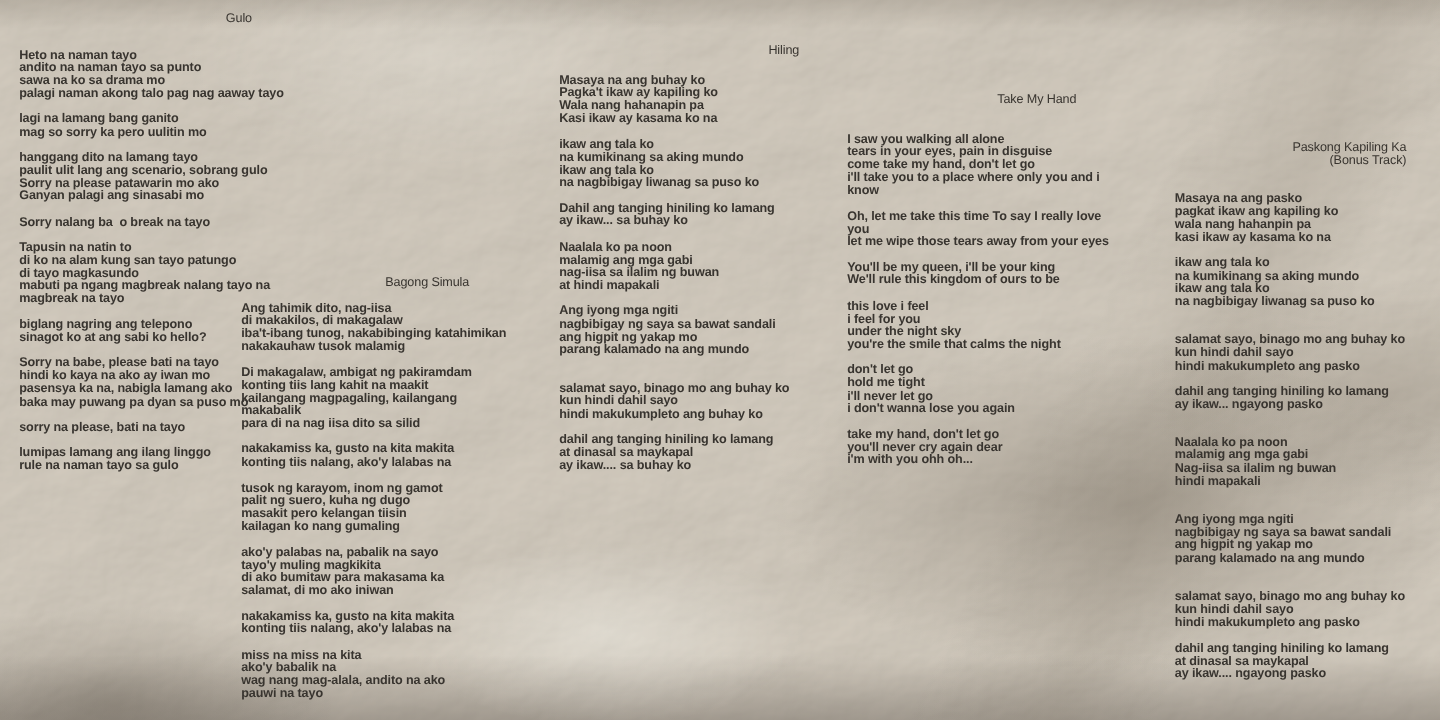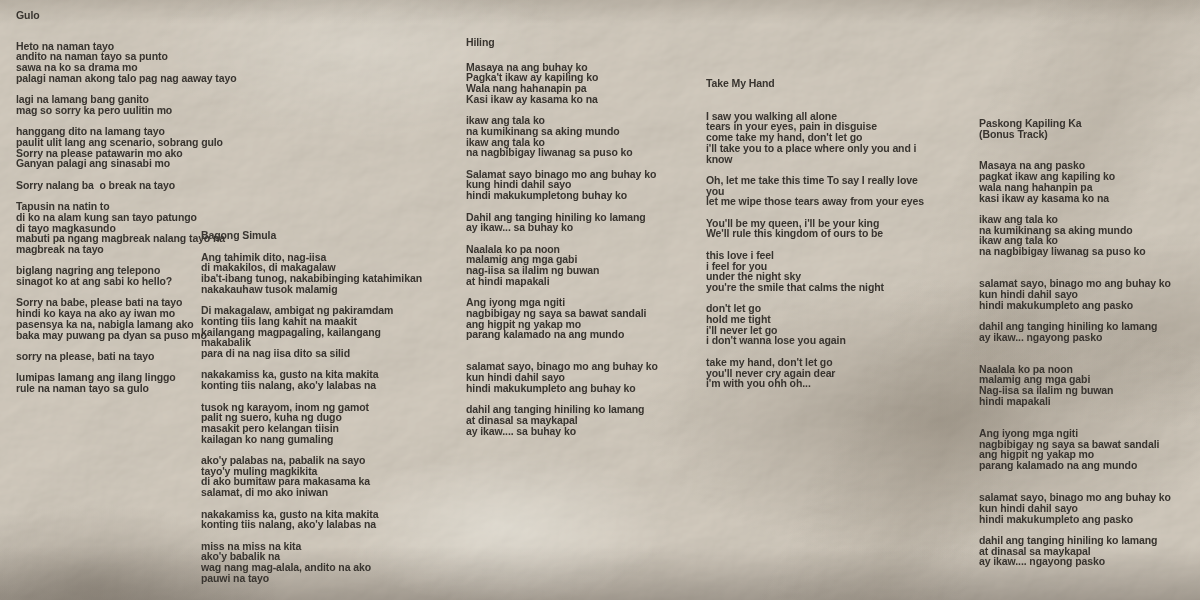--- a/index.html
+++ b/index.html
@@ -16,21 +16,21 @@
       radial-gradient(ellipse 300px 140px at 97% 55%, rgba(90,80,66,0.22), rgba(90,80,66,0) 70%),
       radial-gradient(ellipse 260px 120px at 8% 98%, rgba(70,62,52,0.30), rgba(70,62,52,0) 70%),
       radial-gradient(ellipse 240px 110px at 42% 88%, rgba(255,255,248,0.35), rgba(255,255,248,0) 70%),
       radial-gradient(ellipse 300px 130px at 30% 8%, rgba(255,255,248,0.20), rgba(255,255,248,0) 70%),
       linear-gradient(115deg, rgba(0,0,0,0) 70%, rgba(110,100,85,0.14) 78%, rgba(0,0,0,0) 84%),
       linear-gradient(to bottom, rgba(0,0,0,0) 91%, rgba(60,52,45,0.30) 100%),
       linear-gradient(to top, rgba(0,0,0,0) 96%, rgba(95,85,72,0.18) 100%);
   }
   .song{position:absolute;color:var(--ink,#38342f);}
   .song-title{
-    font-size:10.5px;font-weight:700;line-height:10.7px;text-align:left;
+    font-size:10.5px;font-weight:400;line-height:10.7px;text-align:right;
     letter-spacing:-0.1px;white-space:pre;
   }
   .song-body{font-size:10.5px;font-weight:700;letter-spacing:-0.1px;}
   .line{line-height:10.7px;white-space:pre;}
   .stanza + .stanza{margin-top:10.7px;}
   #col-gulo   {left:16px;  top:10px;  width:194px;}
   #col-gulo   .song-body{margin-top:20px;}
   #col-bagong {left:201px; top:230px; width:190px;}
   #col-bagong .song-body{margin-top:11px;}
   #col-hiling {left:466px; top:37px;  width:200px;}
@@ -159,25 +159,20 @@
         <div class="line">Wala nang hahanapin pa</div>
         <div class="line">Kasi ikaw ay kasama ko na</div>
       </div>
       <div class="stanza">
         <div class="line">ikaw ang tala ko</div>
         <div class="line">na kumikinang sa aking mundo</div>
         <div class="line">ikaw ang tala ko</div>
         <div class="line">na nagbibigay liwanag sa puso ko</div>
       </div>
       <div class="stanza">
-        <div class="line">Salamat sayo binago mo ang buhay ko</div>
-        <div class="line">kung hindi dahil sayo</div>
-        <div class="line">hindi makukumpletong buhay ko</div>
-      </div>
-      <div class="stanza">
         <div class="line">Dahil ang tanging hiniling ko lamang</div>
         <div class="line">ay ikaw... sa buhay ko</div>
       </div>
       <div class="stanza">
         <div class="line">Naalala ko pa noon</div>
         <div class="line">malamig ang mga gabi</div>
         <div class="line">nag-iisa sa ilalim ng buwan</div>
         <div class="line">at hindi mapakali</div>
       </div>
       <div class="stanza">

